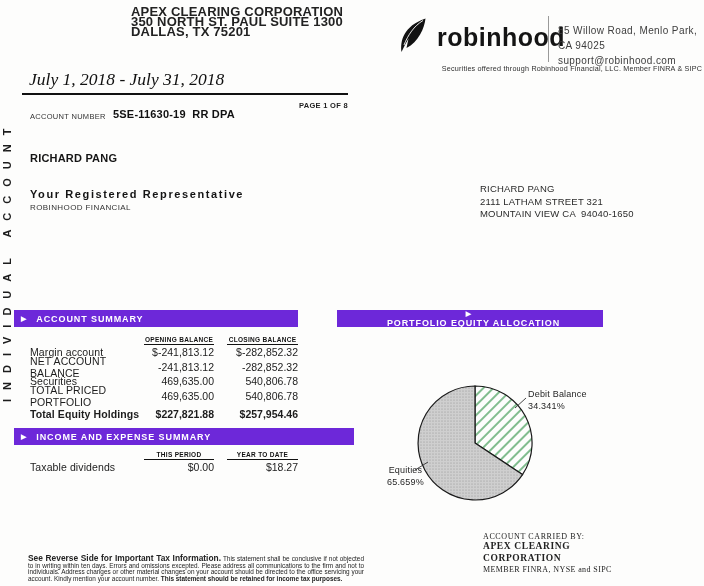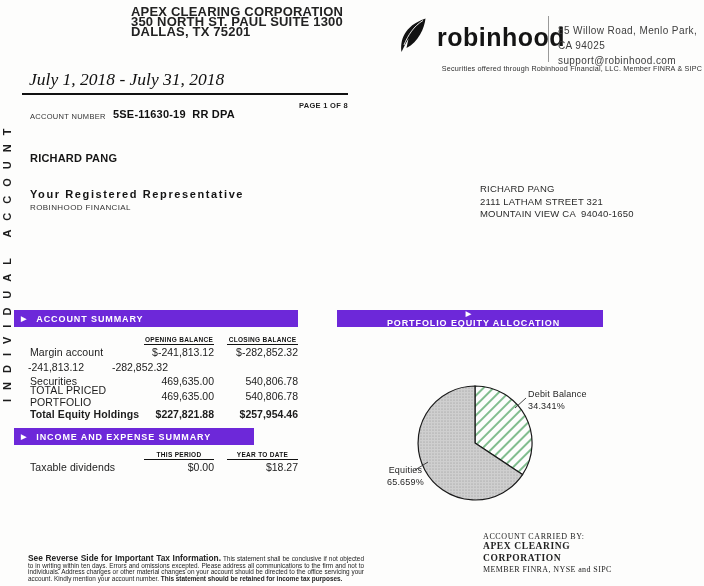--- a/index.html
+++ b/index.html
@@ -37,21 +37,21 @@
   .holder-name{left:30px;top:152px;font-size:11px;font-weight:bold;color:#151515;letter-spacing:.2px;}
   .rep-label{left:30px;top:188px;font-size:11px;font-weight:bold;letter-spacing:1.6px;color:#141414;}
   .rep-name{left:30px;top:203px;font-size:8px;color:#333;letter-spacing:.4px;}
   .recipient{left:480px;top:183px;font-size:9.5px;color:#2a2a2a;line-height:12.5px;letter-spacing:.2px;}
 
   
   .section-bar{height:17px;background:#6d28d9;color:#fff;display:flex;align-items:center;
     font-size:9px;font-weight:bold;letter-spacing:.9px;padding-left:7px;box-sizing:border-box;}
   .section-bar .tri{font-size:7px;margin-right:9px;color:#fff;}
   .bar-account{left:14px;top:310px;width:284px;}
-  .bar-income{left:14px;top:428px;width:240px;}
+  .bar-income{left:14px;top:428px;width:340px;}
   .bar-portfolio{left:337px;top:310px;width:266px;flex-direction:column;}
 
   
   .fin-table{left:14px;width:284px;}
   .t-account{top:333px;}
   .t-income{top:448px;}
   .trow{display:flex;align-items:center;height:14.5px;font-size:10.5px;color:#1c1c1c;}
   .trow .lbl{flex:1;padding-left:16px;letter-spacing:.1px;}
   .trow .c1{width:70px;text-align:right;}
   .trow .gap{width:13px;}
@@ -137,20 +137,21 @@
       <span class="gap"></span>
       <span class="c2">CLOSING BALANCE</span>
     </div>
     <div class="trow">
       <span class="lbl">Margin account</span>
       <span class="c1">$-241,813.12</span>
       <span class="gap"></span>
       <span class="c2">$-282,852.32</span>
     </div>
     <div class="trow">
+      <span class="lbl">NET ACCOUNT BALANCE</span>
       <span class="c1">-241,813.12</span>
       <span class="gap"></span>
       <span class="c2">-282,852.32</span>
     </div>
     <div class="trow">
       <span class="lbl">Securities</span>
       <span class="c1">469,635.00</span>
       <span class="gap"></span>
       <span class="c2">540,806.78</span>
     </div>

